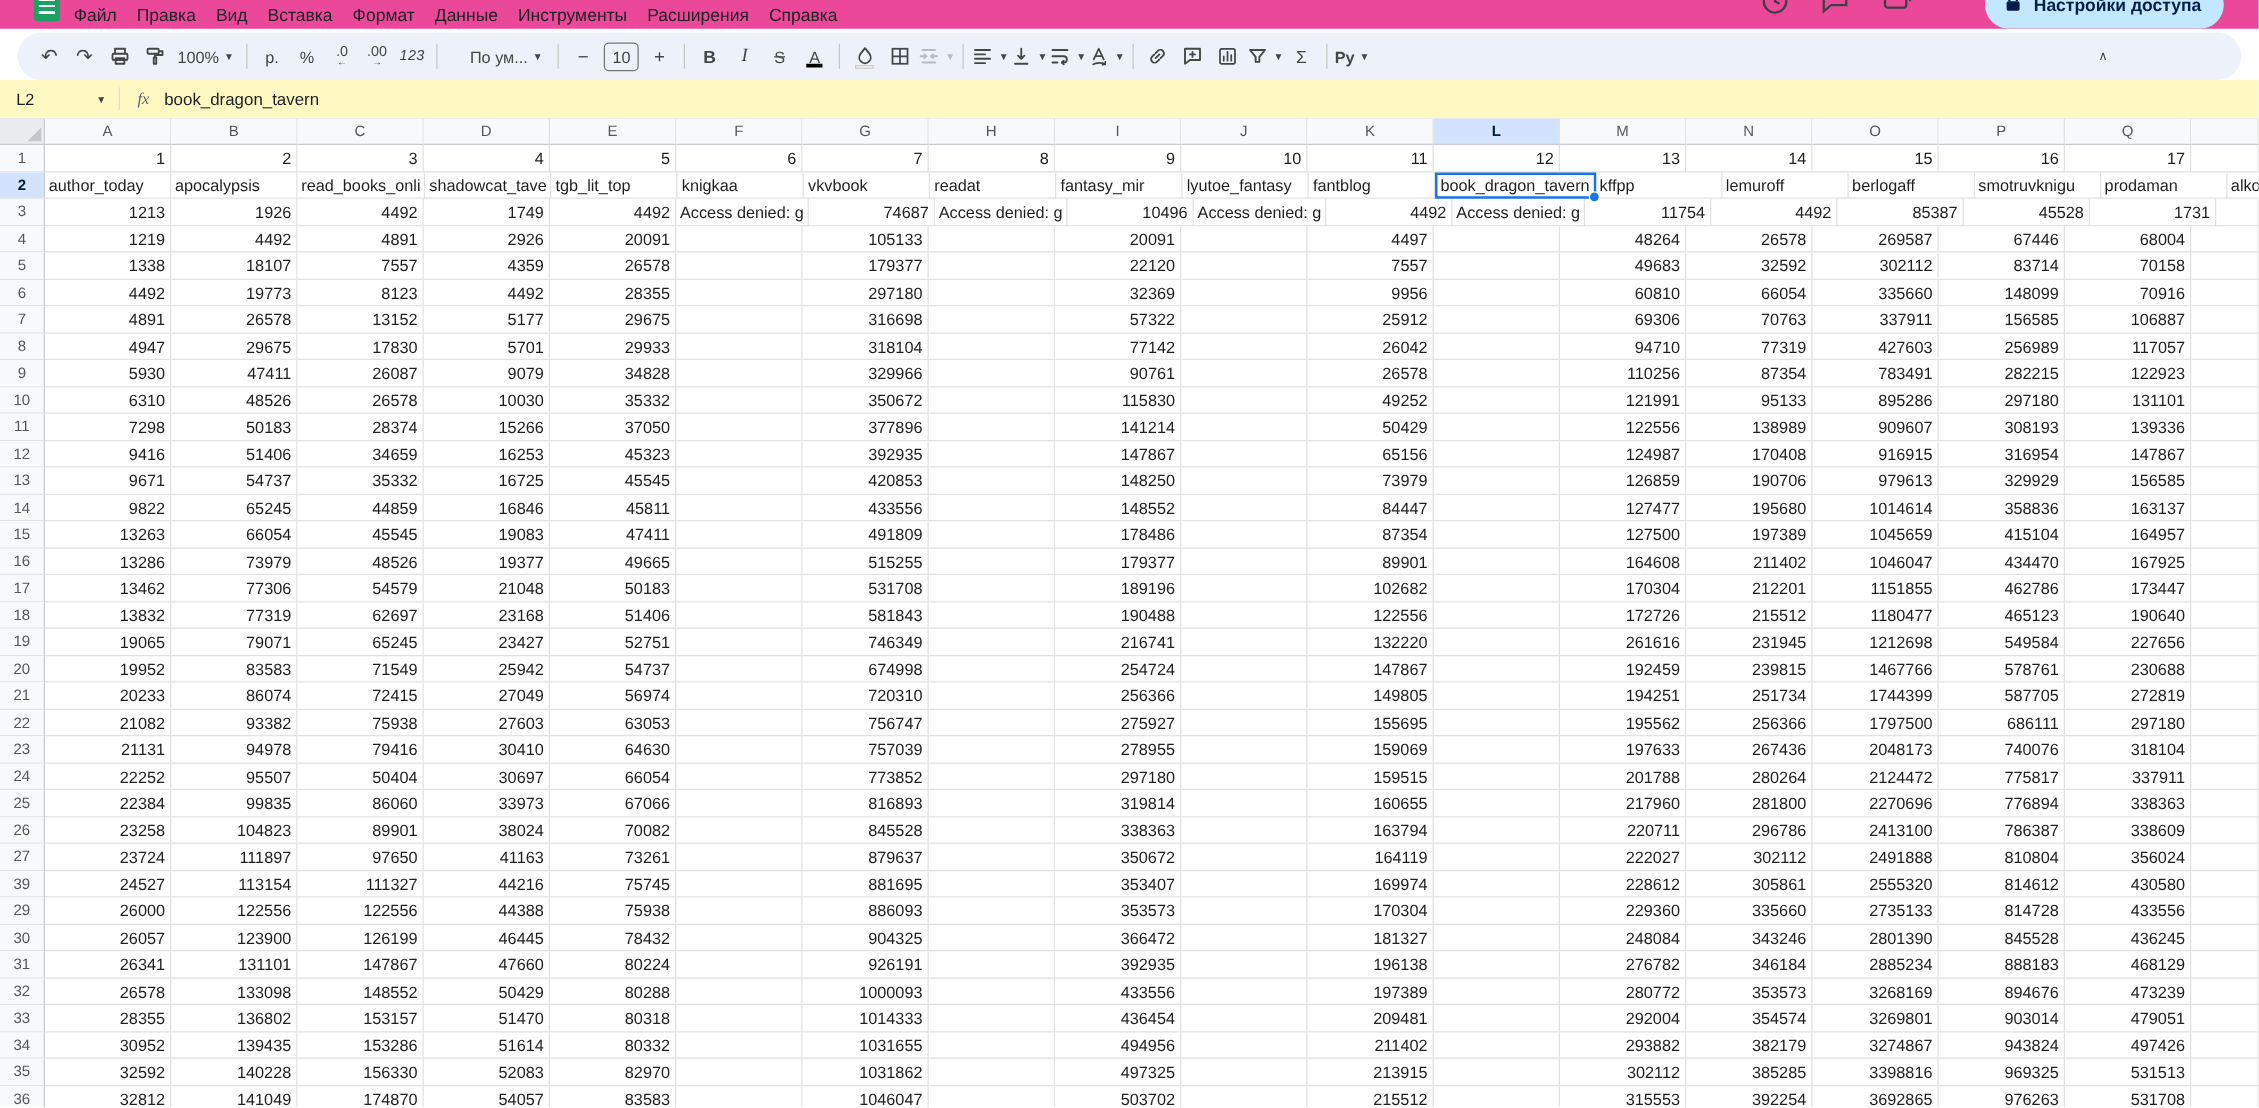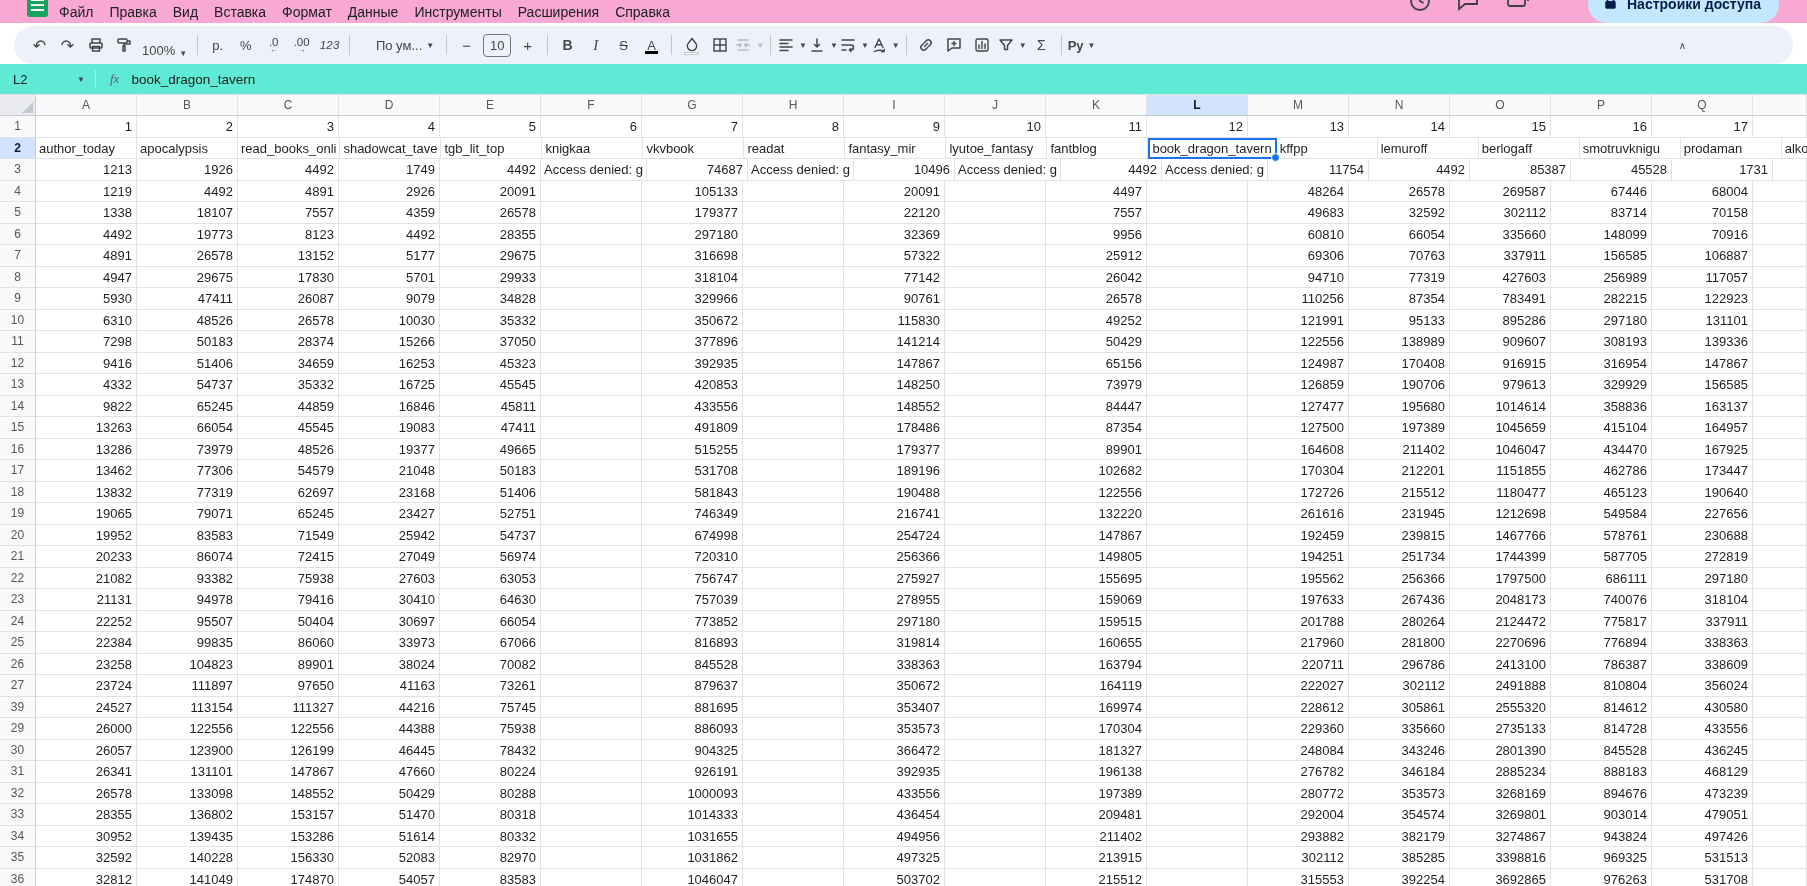--- a/index.html
+++ b/index.html
@@ -1,57 +1,57 @@
 <!DOCTYPE html>
 <html><head>
 <meta charset="utf-8">
 <style>
   html,body{margin:0;padding:0;overflow:hidden;}
   body{width:1807px;height:886px;background:#fff;font-family:"Liberation Sans",sans-serif;position:relative;color:#1f1f1f;}
 
   
-  .topbar{position:absolute;top:0;left:0;right:0;height:23px;overflow:hidden;background:#f9a8d4;}
+  .topbar{position:absolute;top:0;left:0;right:0;height:23px;overflow:hidden;background:#ec4899;}
   .logo{position:absolute;left:27px;top:-8px;width:21px;height:25px;background:#1aa260;border-radius:3px;}
   .logo .lines{position:absolute;left:4px;right:4px;top:7px;height:13px;
     background:repeating-linear-gradient(to bottom,#fff 0 2px,transparent 2px 5px);}
   .menus{position:absolute;left:51px;top:0;display:flex;align-items:center;height:23px;}
   .menu-item{font-size:14px;color:#202124;padding:2px 8px;border-radius:5px;white-space:nowrap;cursor:pointer;}
   .tr-icon{position:absolute;top:-12px;}
   .share-pill{position:absolute;left:1588px;top:-15px;height:38px;padding:0 18px 0 14px;background:#c2e7ff;
     border:none;border-radius:19px;display:flex;align-items:center;gap:8px;font-family:inherit;
     font-size:14px;font-weight:bold;color:#041e49;cursor:pointer;}
 
   
   .toolbar{position:absolute;top:26px;left:14px;right:14px;height:38px;background:#edf2fa;border-radius:20px;
     display:flex;align-items:center;padding:0 12px;gap:1px;}
   .tb{height:26px;min-width:27px;display:flex;align-items:center;justify-content:center;border-radius:4px;
     font-size:13px;color:#444746;cursor:pointer;white-space:nowrap;}
   .tb svg{display:block;}
   .sep{width:1px;height:20px;background:#c4c7c5;margin:0 5px;}
   .caret{font-size:8px;color:#444746;margin-left:4px;}
   .caret.gray{color:#b8bcc2;}
-  .zoom-btn{padding:0 4px;align-items:flex-end;}
+  .zoom-btn{padding:0 4px;}
   .font-btn{width:72px;justify-content:flex-end;padding:0 6px;}
   .bold-b{font-weight:bold;font-size:14px;}
   .ital-i{font-family:"Liberation Serif",serif;font-style:italic;font-size:15px;}
   .strike-s{text-decoration:line-through;}
   .color-a{position:relative;font-size:13px;}
   .color-a .bar{position:absolute;left:7px;right:7px;bottom:4px;height:3.5px;background:#000;}
   .fill-btn{position:relative;}
   .fill-btn .bar{position:absolute;left:6px;right:6px;bottom:3px;height:3.5px;background:#fffdf4;border:1px solid #c8c8c8;box-sizing:border-box;}
   .dec{flex-direction:column;line-height:9px;font-size:11.5px;}
   .dec .dec-arrow{font-size:8px;line-height:6px;}
   .size-box{width:26px;height:21px;border:1px solid #747775;border-radius:4px;font-size:13px;color:#444746;
     display:flex;align-items:center;justify-content:center;margin:0 2px;background:transparent;}
   .pm{font-size:15px;}
   .num123{font-size:11.5px;letter-spacing:.3px;font-style:italic;}
   .collapse{margin-left:auto;margin-right:85px;font-size:10px;color:#444746;}
 
   
-  .fbar{position:absolute;top:64px;left:0;right:0;height:30px;display:flex;align-items:center;background:#5eead4;}
+  .fbar{position:absolute;top:64px;left:0;right:0;height:30px;display:flex;align-items:center;background:#fef9c3;}
   .name-box{width:76px;padding-left:13px;font-size:13px;color:#202124;display:flex;align-items:center;justify-content:space-between;cursor:pointer;}
   .name-box .caret{margin-right:4px;}
   .fdiv{width:1px;height:18px;background:#dadce0;margin:0 8px 0 6px;}
   .fx{font-family:"Liberation Serif",serif;font-style:italic;font-size:13px;color:#5f6368;margin:0 12px 0 6px;}
   .fvalue{font-size:13.5px;color:#202124;flex:1;cursor:text;}
 
   
   .grid{position:absolute;top:94px;left:0;width:1807px;height:792px;overflow:hidden;font-size:13px;background:#fff;}
   .grow{display:flex;height:21.5px;}
   .grow.head{height:21px;border-top:1px solid #e1e1e1;}
@@ -965,21 +965,21 @@
       <div class="cell num">
         <span class="ct">147867</span>
       </div>
       <div class="cell txt last">
         <span class="ct"></span>
       </div>
     </div>
     <div class="grow">
       <div class="rh">13</div>
       <div class="cell num">
-        <span class="ct">4332</span>
+        <span class="ct">9671</span>
       </div>
       <div class="cell num">
         <span class="ct">54737</span>
       </div>
       <div class="cell num">
         <span class="ct">35332</span>
       </div>
       <div class="cell num">
         <span class="ct">16725</span>
       </div>

